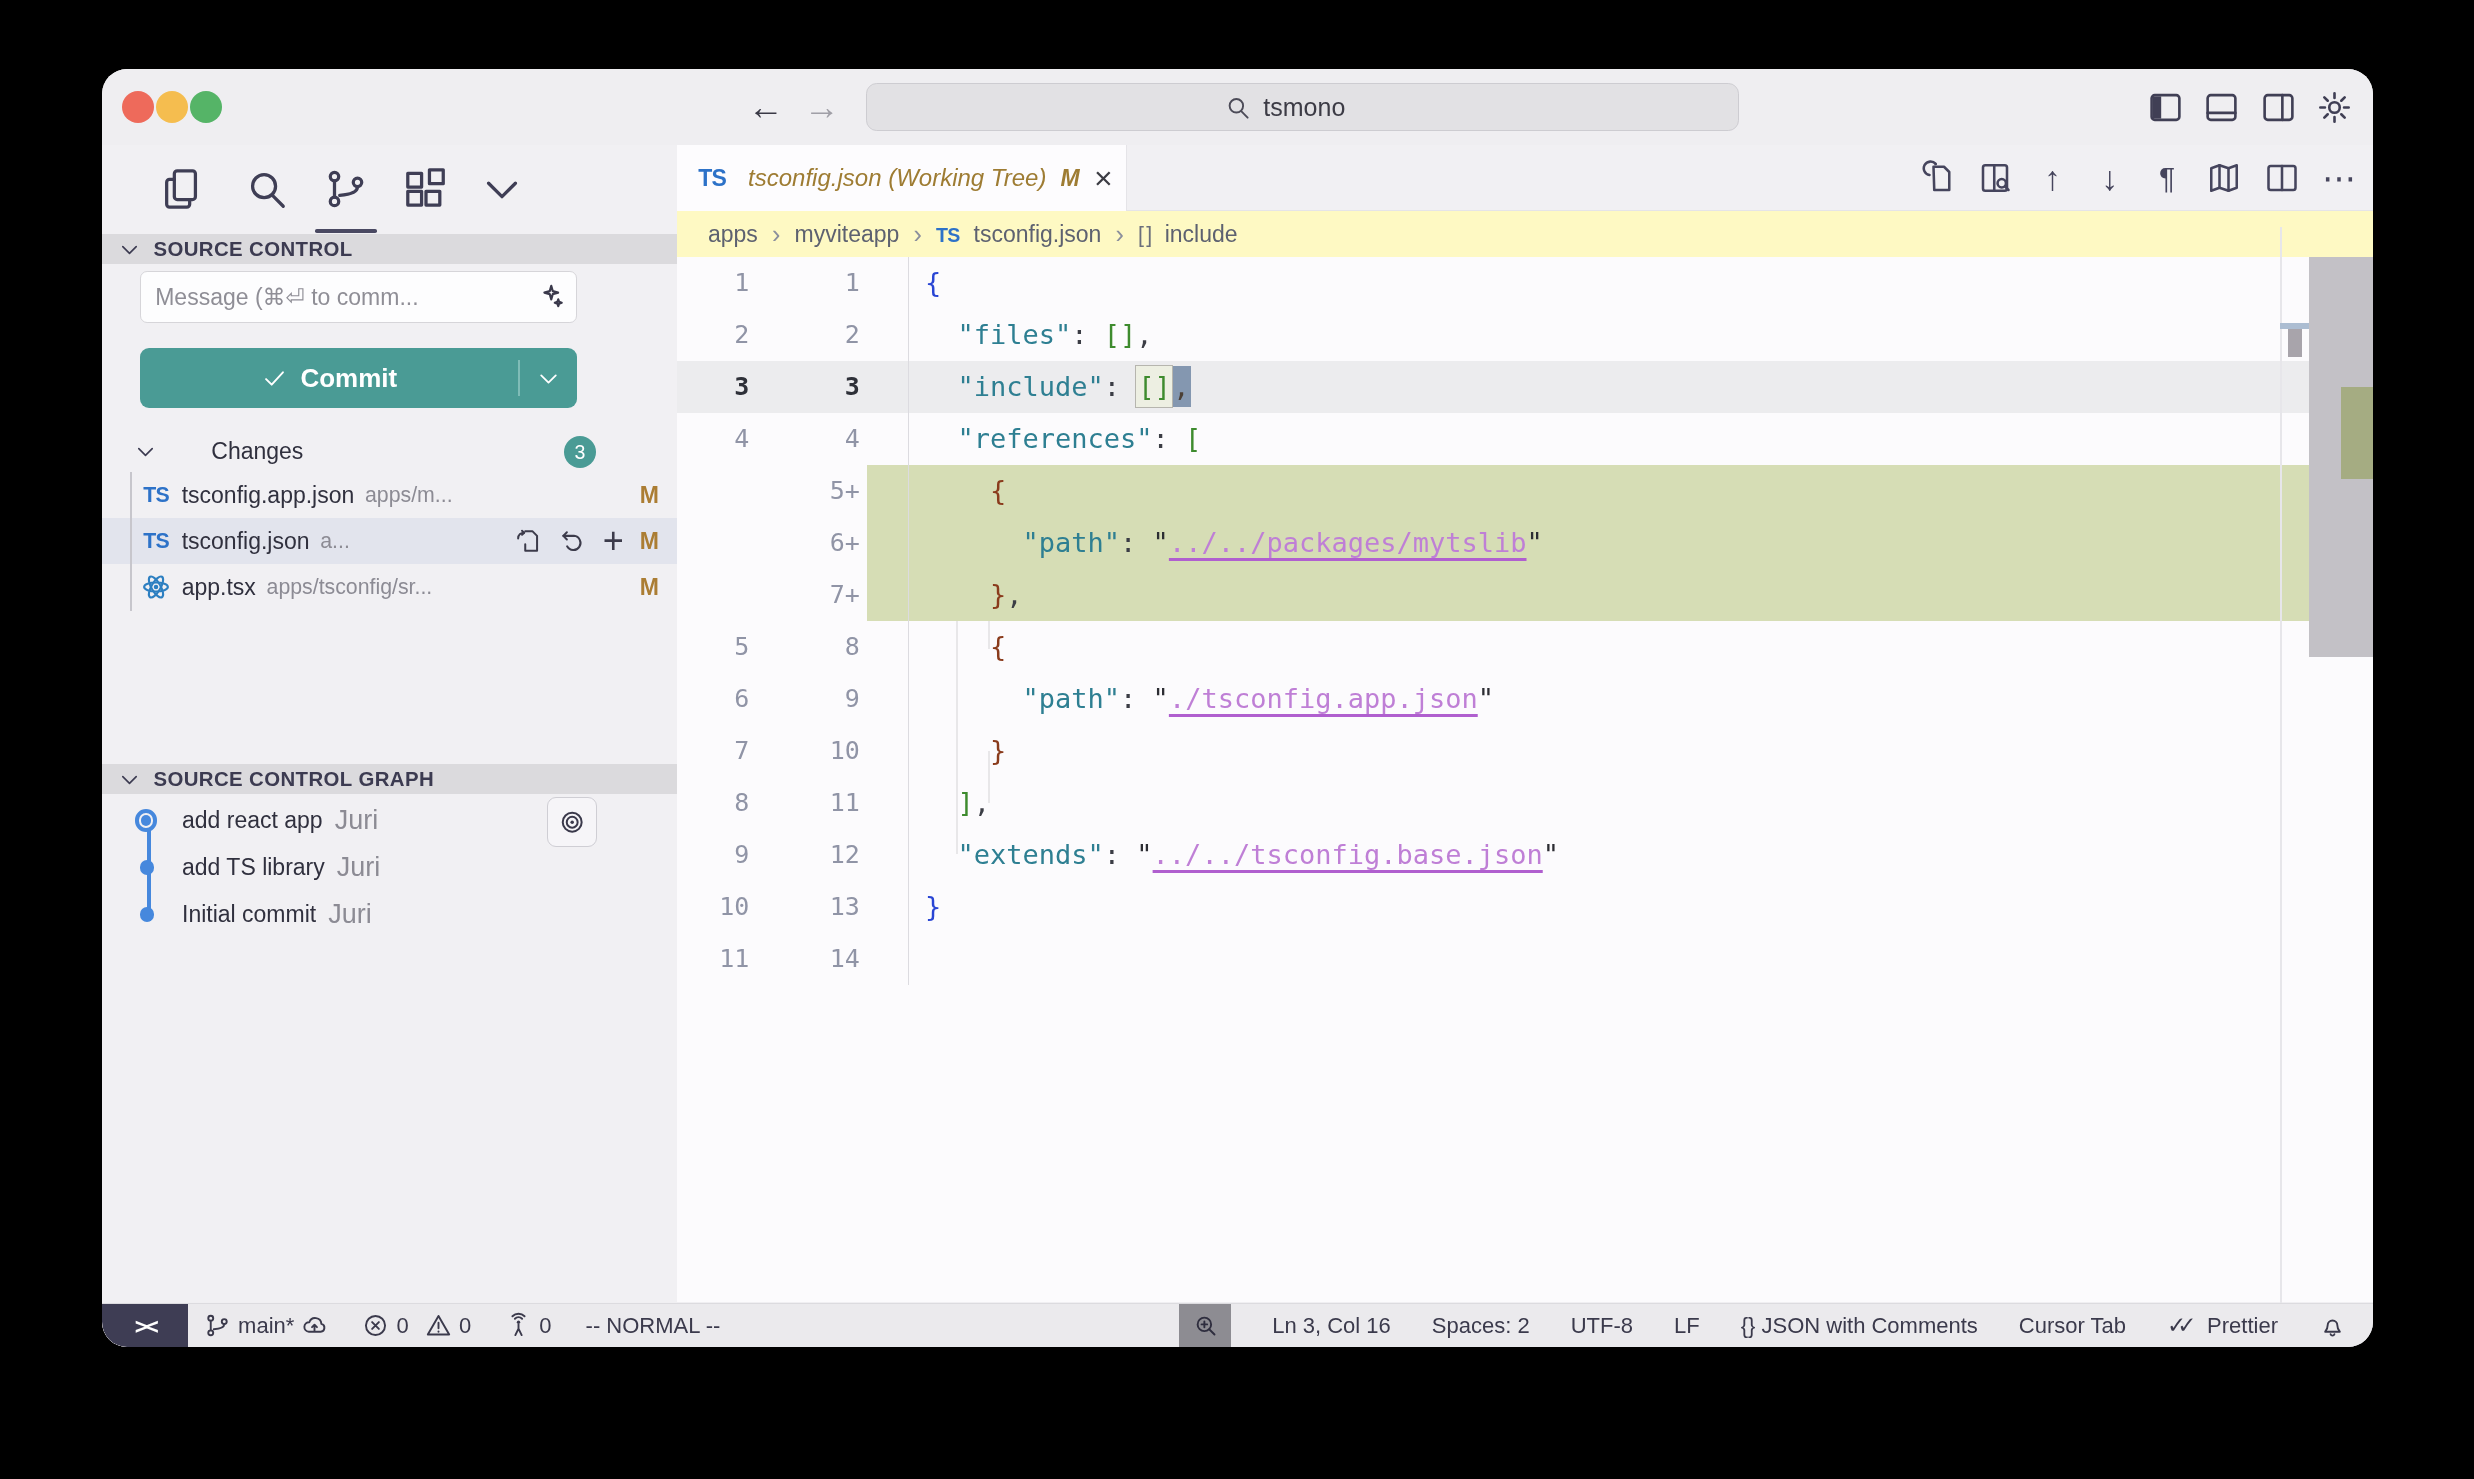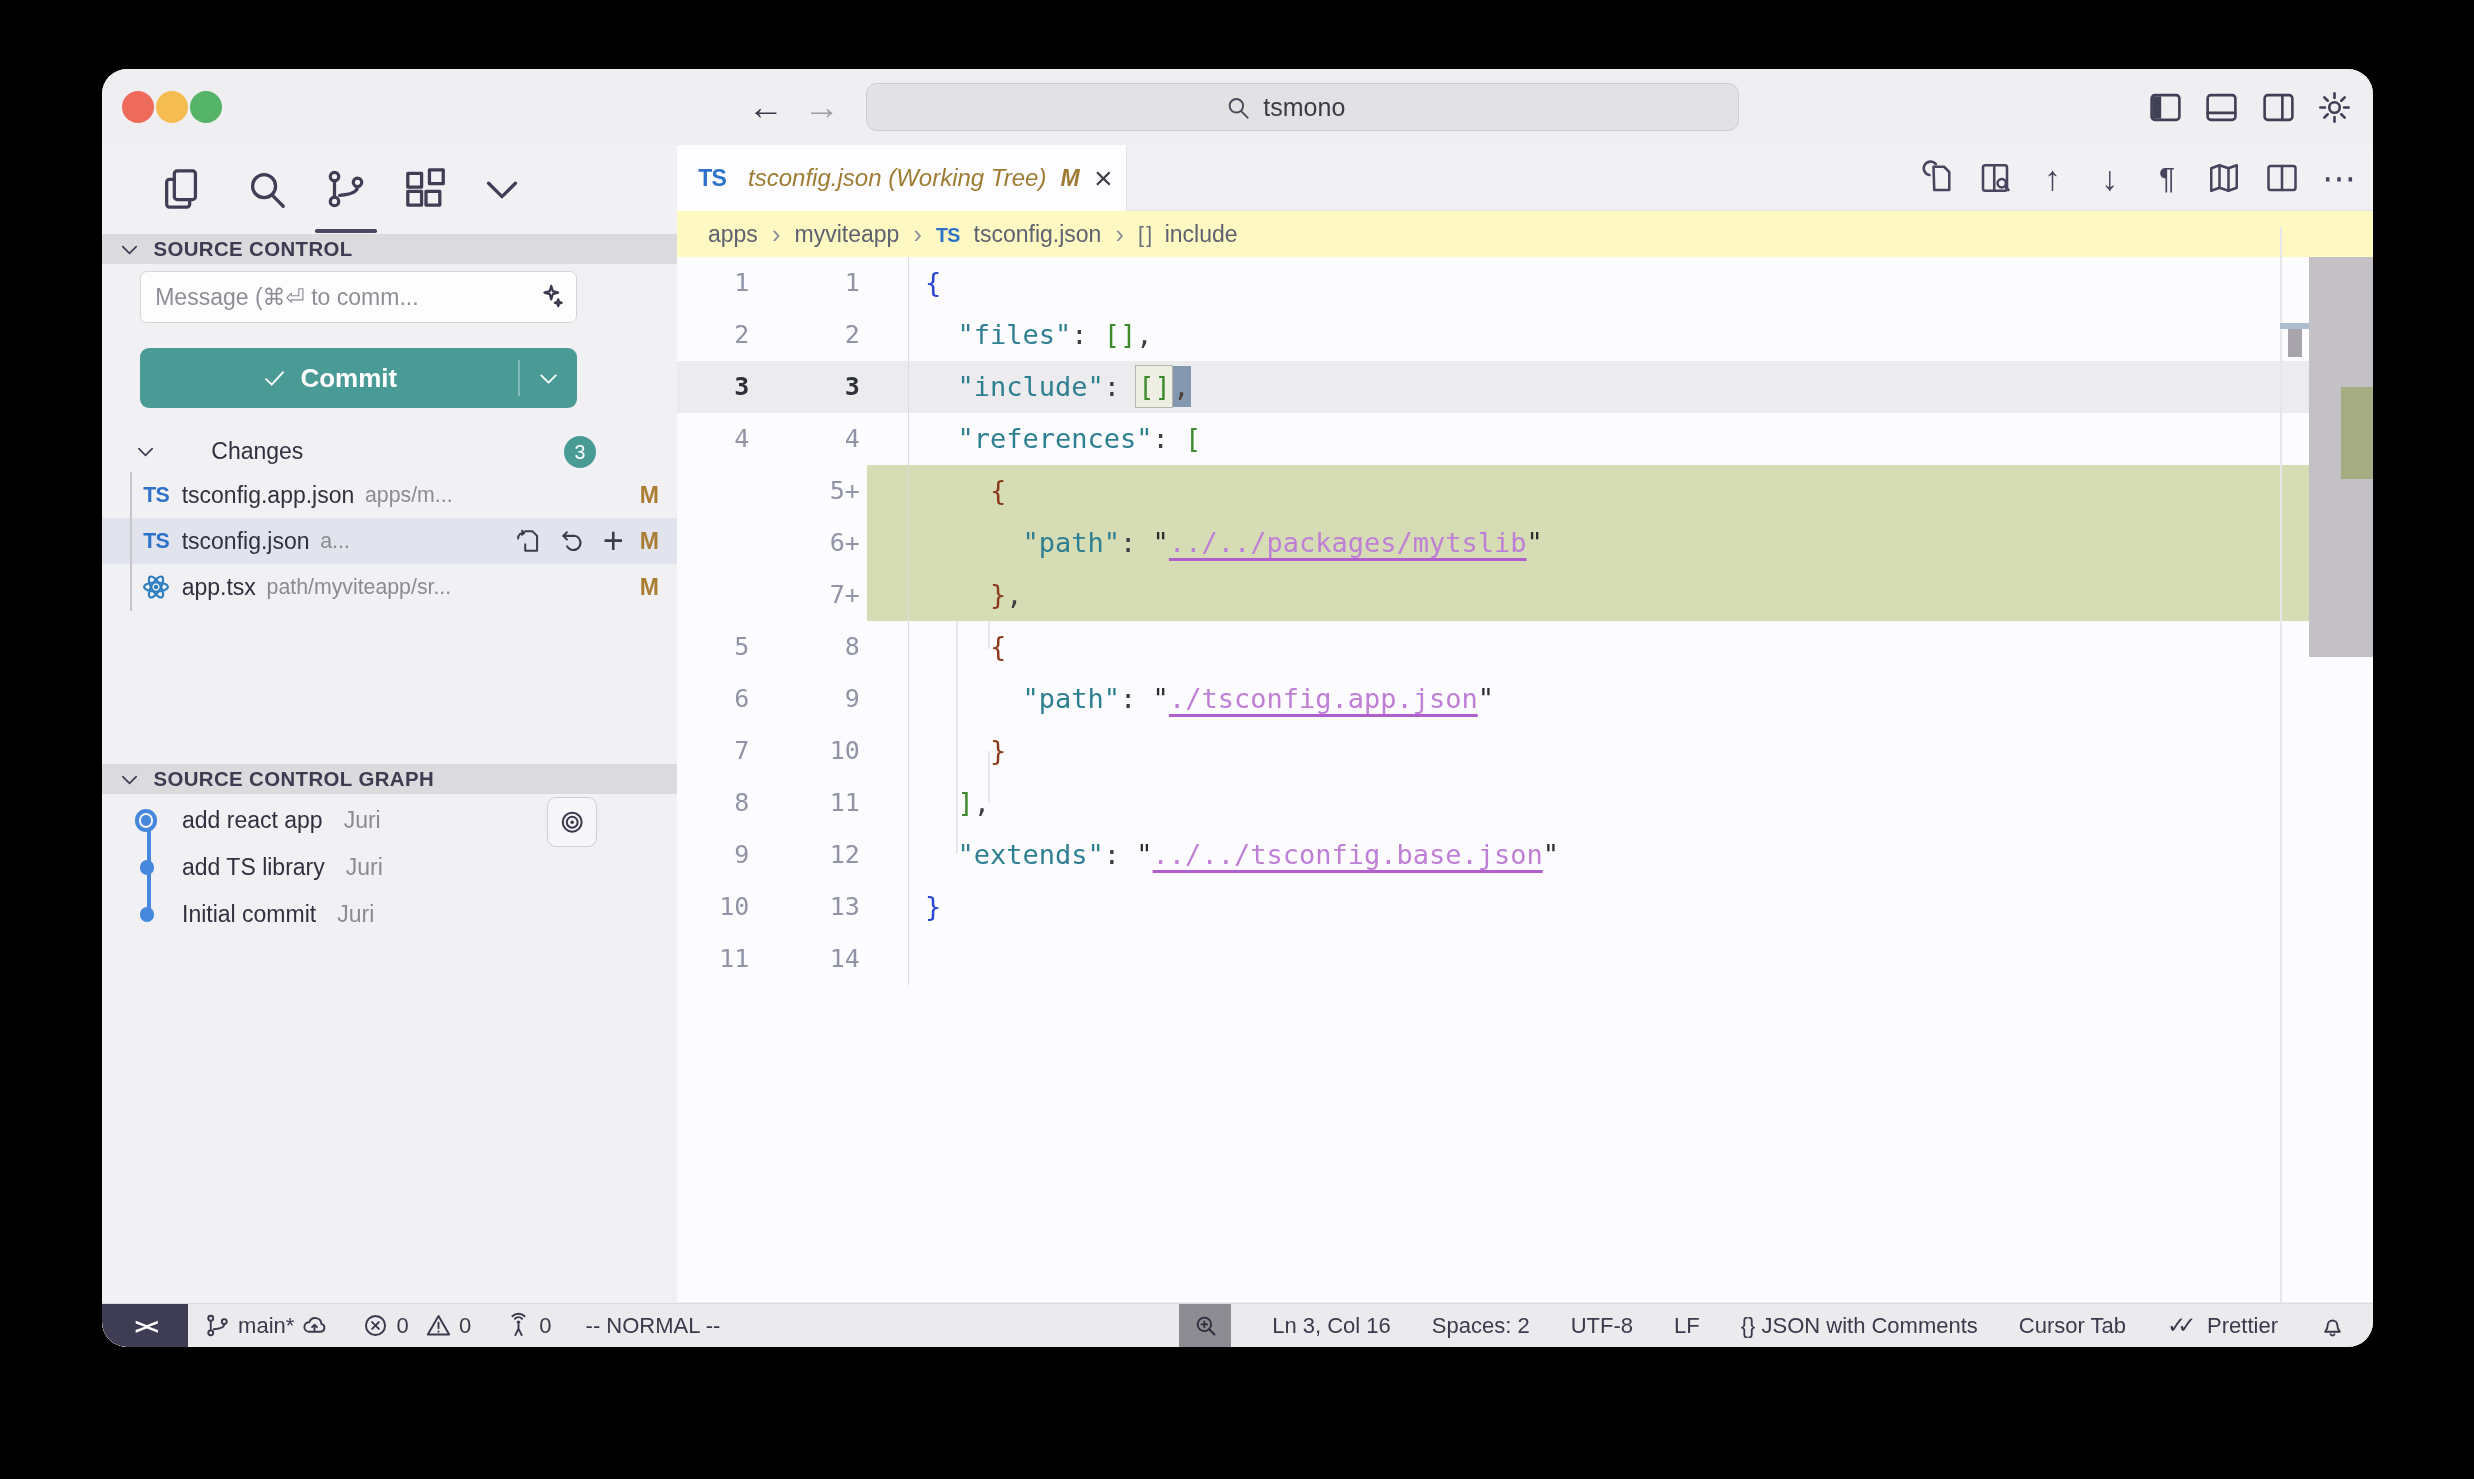--- a/index.html
+++ b/index.html
@@ -64,21 +64,21 @@
   .row-actions .icon{width:28.4px;height:28.4px;color:#3c3b4b;}
   .row-actions .t-icon{font-size:36px;color:#3c3b4b;line-height:28.4px;}
   .m-badge{font-size:23px;font-weight:bold;color:#ab7d33;flex:none;}
   .graph-list{position:absolute;left:0;top:652px;width:575px;}
   .graph-line{position:absolute;left:45px;width:3.6px;background:#4688dd;}
   .commit-row{height:47px;display:flex;align-items:center;position:relative;}
   .dot{position:absolute;left:38px;width:14.2px;height:14.2px;border-radius:50%;background:#4688dd;}
   .dot.head{left:33px;width:14.2px;height:14.2px;border:4.4px solid #4688dd;background:#f1f0f3;box-shadow:inset 0 0 0 2.7px #f1f0f3;}
   .dot.head::after{content:"";position:absolute;left:1.8px;top:1.8px;width:10.7px;height:10.7px;border-radius:50%;background:#4688dd;}
   .commit-msg{font-size:23px;color:#30303e;margin-left:80px;white-space:nowrap;}
-  .commit-author{font-size:23px;color:#8c8b94;margin-left:21px;}
+  .commit-author{font-size:27px;color:#8c8b94;margin-left:12px;}
   .target-btn{position:absolute;right:80px;top:0px;width:48px;height:48px;border:1.8px solid #cfced4;border-radius:9px;
               background:#f6f5f8;display:flex;align-items:center;justify-content:center;}
   .target-btn .icon{width:28.4px;height:28.4px;color:#3a394b;}
   
   .editor{position:absolute;left:575px;top:76px;width:1696px;height:1157px;background:#fcfbfd;}
   .tabstrip{position:absolute;left:0;top:0;width:1696px;height:66px;background:#f1f0f3;border-bottom:1.8px solid #e5e4e8;box-sizing:border-box;}
   .tab{position:absolute;left:0;top:0;width:450px;height:66px;background:#fdfcfe;border-right:1.8px solid #e5e4e8;
        display:flex;align-items:center;padding:0 21.3px;box-sizing:border-box;gap:14.2px;}
   .tab-title{font-size:24px;font-style:italic;color:#9e7c33;white-space:nowrap;flex:1;margin-left:8px;}
   .tab-m{font-size:23px;font-style:italic;font-weight:bold;color:#9e7c33;}
@@ -302,21 +302,21 @@
             <svg viewBox="0 0 24 24" fill="none" stroke="currentColor" stroke-width="1.7" stroke-linecap="round" stroke-linejoin="round">
               <g stroke="#2d7fc1">
                 <ellipse cx="12" cy="12" rx="9.5" ry="3.6"></ellipse>
                 <ellipse cx="12" cy="12" rx="9.5" ry="3.6" transform="rotate(60 12 12)"></ellipse>
                 <ellipse cx="12" cy="12" rx="9.5" ry="3.6" transform="rotate(120 12 12)"></ellipse>
                 <circle cx="12" cy="12" r="1.8" fill="#2d7fc1" stroke="none"></circle>
               </g>
             </svg>
           </span>
           <span class="file-name">app.tsx</span>
-          <span class="file-path">path/myviteapp/sr...</span>
+          <span class="file-path">apps/tsconfig/sr...</span>
           <span class="m-badge">M</span>
         </div>
       </div>
 
     <div class="section-band" style="top:619px;">
       <span class="icon chev">
           <svg viewBox="0 0 24 24" fill="none" stroke="currentColor" stroke-width="1.7" stroke-linecap="round" stroke-linejoin="round">
             <path d="M5 9l7 7 7-7"></path>
           </svg>
         </span>

